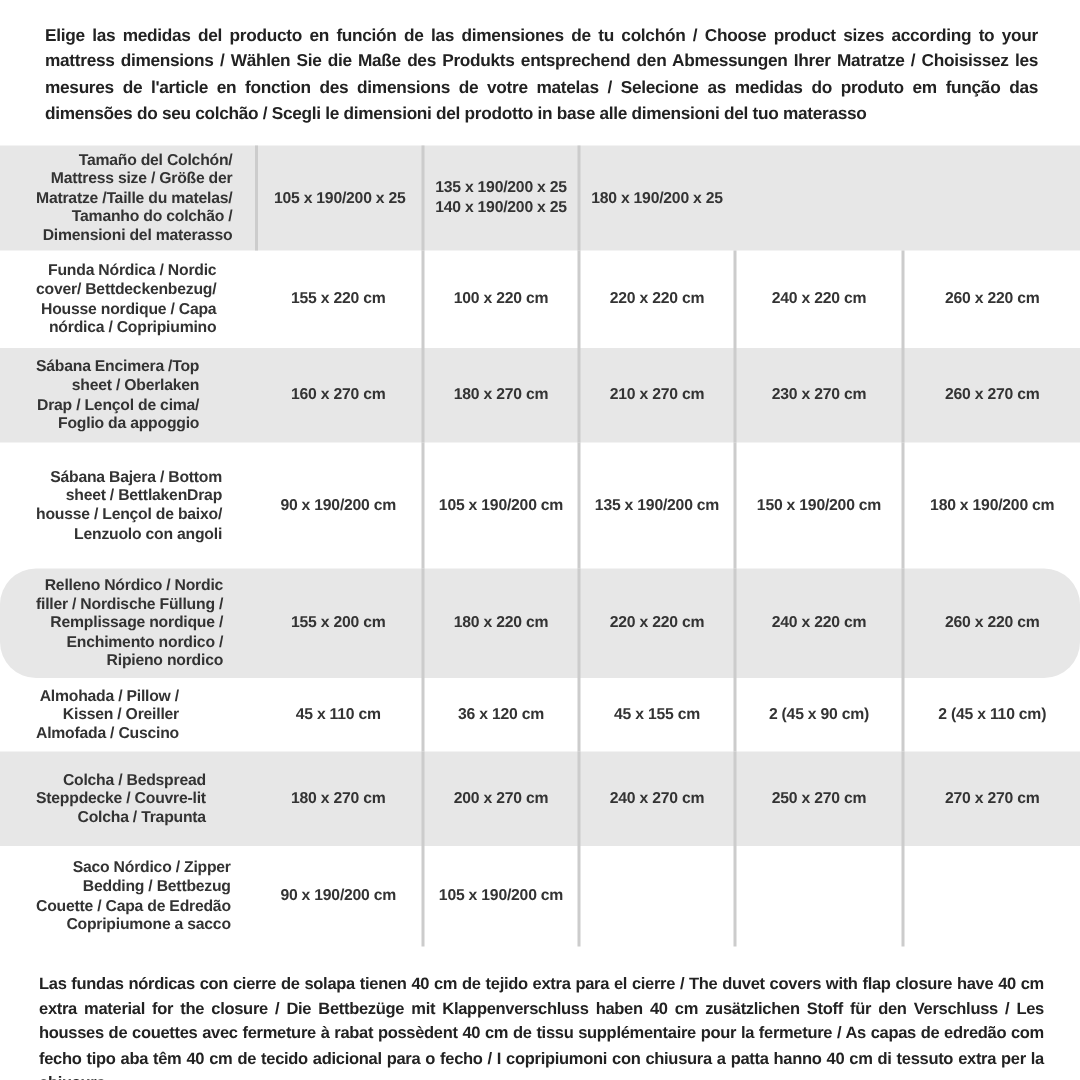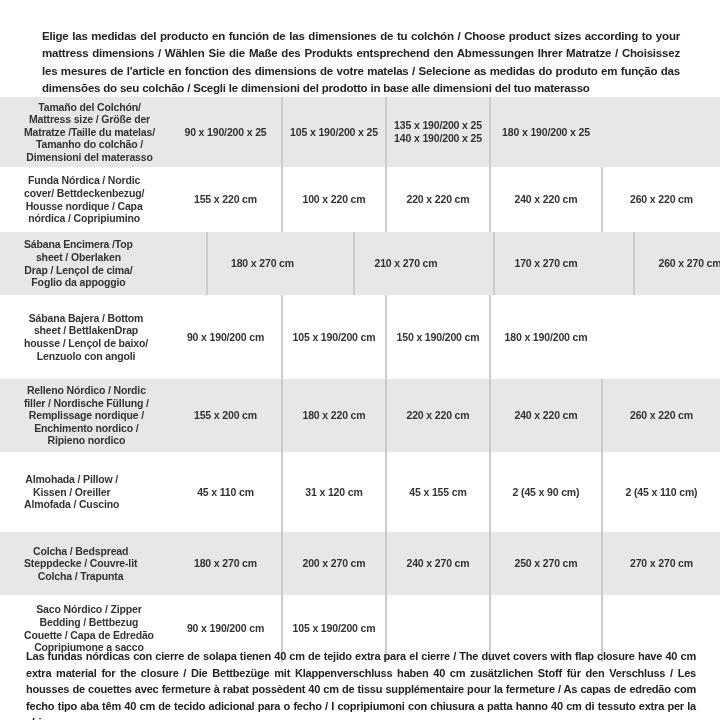--- a/index.html
+++ b/index.html
@@ -15,21 +15,21 @@
     position: relative;
     width: 720px;
     height: 720px;
     background: #ffffff;
   }
   .intro {
     position: absolute;
     top: 12px;
     left: 26px;
     right: 24px;
-    margin: 16px;
+    margin: 4px;
     font-size: 11.5px;
     font-weight: bold;
     letter-spacing: -0.2px;
     line-height: 1.52;
     color: #222222;
     text-align: justify;
   }
   .table {
     position: absolute;
     top: 97px;
@@ -49,21 +49,21 @@
     font-weight: bold;
     letter-spacing: -0.15px;
     color: #333333;
     white-space: pre-line;
     line-height: 1.2;
   }
   .cell.label {
     padding-left: 24px;
     padding-right: 4px;
     justify-content: flex-start;
-    text-align: center;
+    text-align: right;
   }
   .cell.value {
     justify-content: center;
     text-align: center;
   }
   .cell.value.divided { border-left: 2px solid #cccccc; }
   .footnote {
     position: absolute;
     top: 648px;
     left: 26px;
@@ -82,75 +82,76 @@
 
 <div class="page">
   <p class="intro">Elige las medidas del producto en función de las dimensiones de tu colchón / Choose product sizes according to your mattress dimensions / Wählen Sie die Maße des Produkts entsprechend den Abmessungen Ihrer Matratze / Choisissez les mesures de l'article en fonction des dimensions de votre matelas / Selecione as medidas do produto em função das dimensões do seu colchão / Scegli le dimensioni del prodotto in base alle dimensioni del tuo materasso</p>
   <div class="table" id="size-table">
       <div class="row alt" style="height: 70px;">
         <div class="cell label">Tamaño del Colchón/
 Mattress size / Größe der
 Matratze /Taille du matelas/
 Tamanho do colchão /
 Dimensioni del materasso</div>
-        <div class="cell value">90 x 190/200 x 25</div>
         <div class="cell value divided">105 x 190/200 x 25</div>
         <div class="cell value divided">135 x 190/200 x 25
 140 x 190/200 x 25</div>
         <div class="cell value divided">180 x 190/200 x 25</div>
       </div>
       <div class="row" style="height: 65px; border-radius: 12px;">
         <div class="cell label">Funda Nórdica /  Nordic
 cover/ Bettdeckenbezug/
 Housse nordique  / Capa
 nórdica / Copripiumino</div>
         <div class="cell value">155 x 220 cm</div>
         <div class="cell value divided">100 x 220 cm</div>
         <div class="cell value divided">220 x 220 cm</div>
         <div class="cell value divided">240 x 220 cm</div>
         <div class="cell value divided">260 x 220 cm</div>
       </div>
-      <div class="row alt" style="height: 63px; gap: 36px;">
+      <div class="row alt" style="height: 63px;">
         <div class="cell label">Sábana Encimera /Top
 sheet / Oberlaken
 Drap / Lençol de cima/
 Foglio da appoggio</div>
+        <div class="cell value">160 x 270 cm</div>
         <div class="cell value divided">180 x 270 cm</div>
         <div class="cell value divided">210 x 270 cm</div>
-        <div class="cell value divided">170 x 270 cm</div>
+        <div class="cell value divided">230 x 270 cm</div>
         <div class="cell value divided">260 x 270 cm</div>
       </div>
       <div class="row" style="height: 84px;">
         <div class="cell label">Sábana Bajera / Bottom
 sheet / BettlakenDrap
 housse / Lençol de baixo/
 Lenzuolo con angoli</div>
         <div class="cell value">90 x 190/200 cm</div>
         <div class="cell value divided">105 x 190/200 cm</div>
+        <div class="cell value divided">135 x 190/200 cm</div>
         <div class="cell value divided">150 x 190/200 cm</div>
         <div class="cell value divided">180 x 190/200 cm</div>
       </div>
-      <div class="row alt" style="height: 73px;">
+      <div class="row alt" style="height: 73px; border-radius: 24px;">
         <div class="cell label">Relleno Nórdico / Nordic
 filler / Nordische Füllung /
 Remplissage nordique /
 Enchimento nordico /
 Ripieno nordico</div>
         <div class="cell value">155 x 200 cm</div>
         <div class="cell value divided">180 x 220 cm</div>
         <div class="cell value divided">220 x 220 cm</div>
         <div class="cell value divided">240 x 220 cm</div>
         <div class="cell value divided">260 x 220 cm</div>
       </div>
-      <div class="row" style="height: 80px;">
+      <div class="row" style="height: 49px;">
         <div class="cell label">Almohada  / Pillow /
 Kissen / Oreiller
 Almofada / Cuscino</div>
         <div class="cell value">45 x 110 cm</div>
-        <div class="cell value divided">31 x 120 cm</div>
+        <div class="cell value divided">36 x 120 cm</div>
         <div class="cell value divided">45 x 155 cm</div>
         <div class="cell value divided">2 (45 x 90 cm)</div>
         <div class="cell value divided">2 (45 x 110 cm)</div>
       </div>
       <div class="row alt" style="height: 63px;">
         <div class="cell label">Colcha / Bedspread
 Steppdecke / Couvre-lit
 Colcha / Trapunta</div>
         <div class="cell value">180 x 270 cm</div>
         <div class="cell value divided">200 x 270 cm</div>

